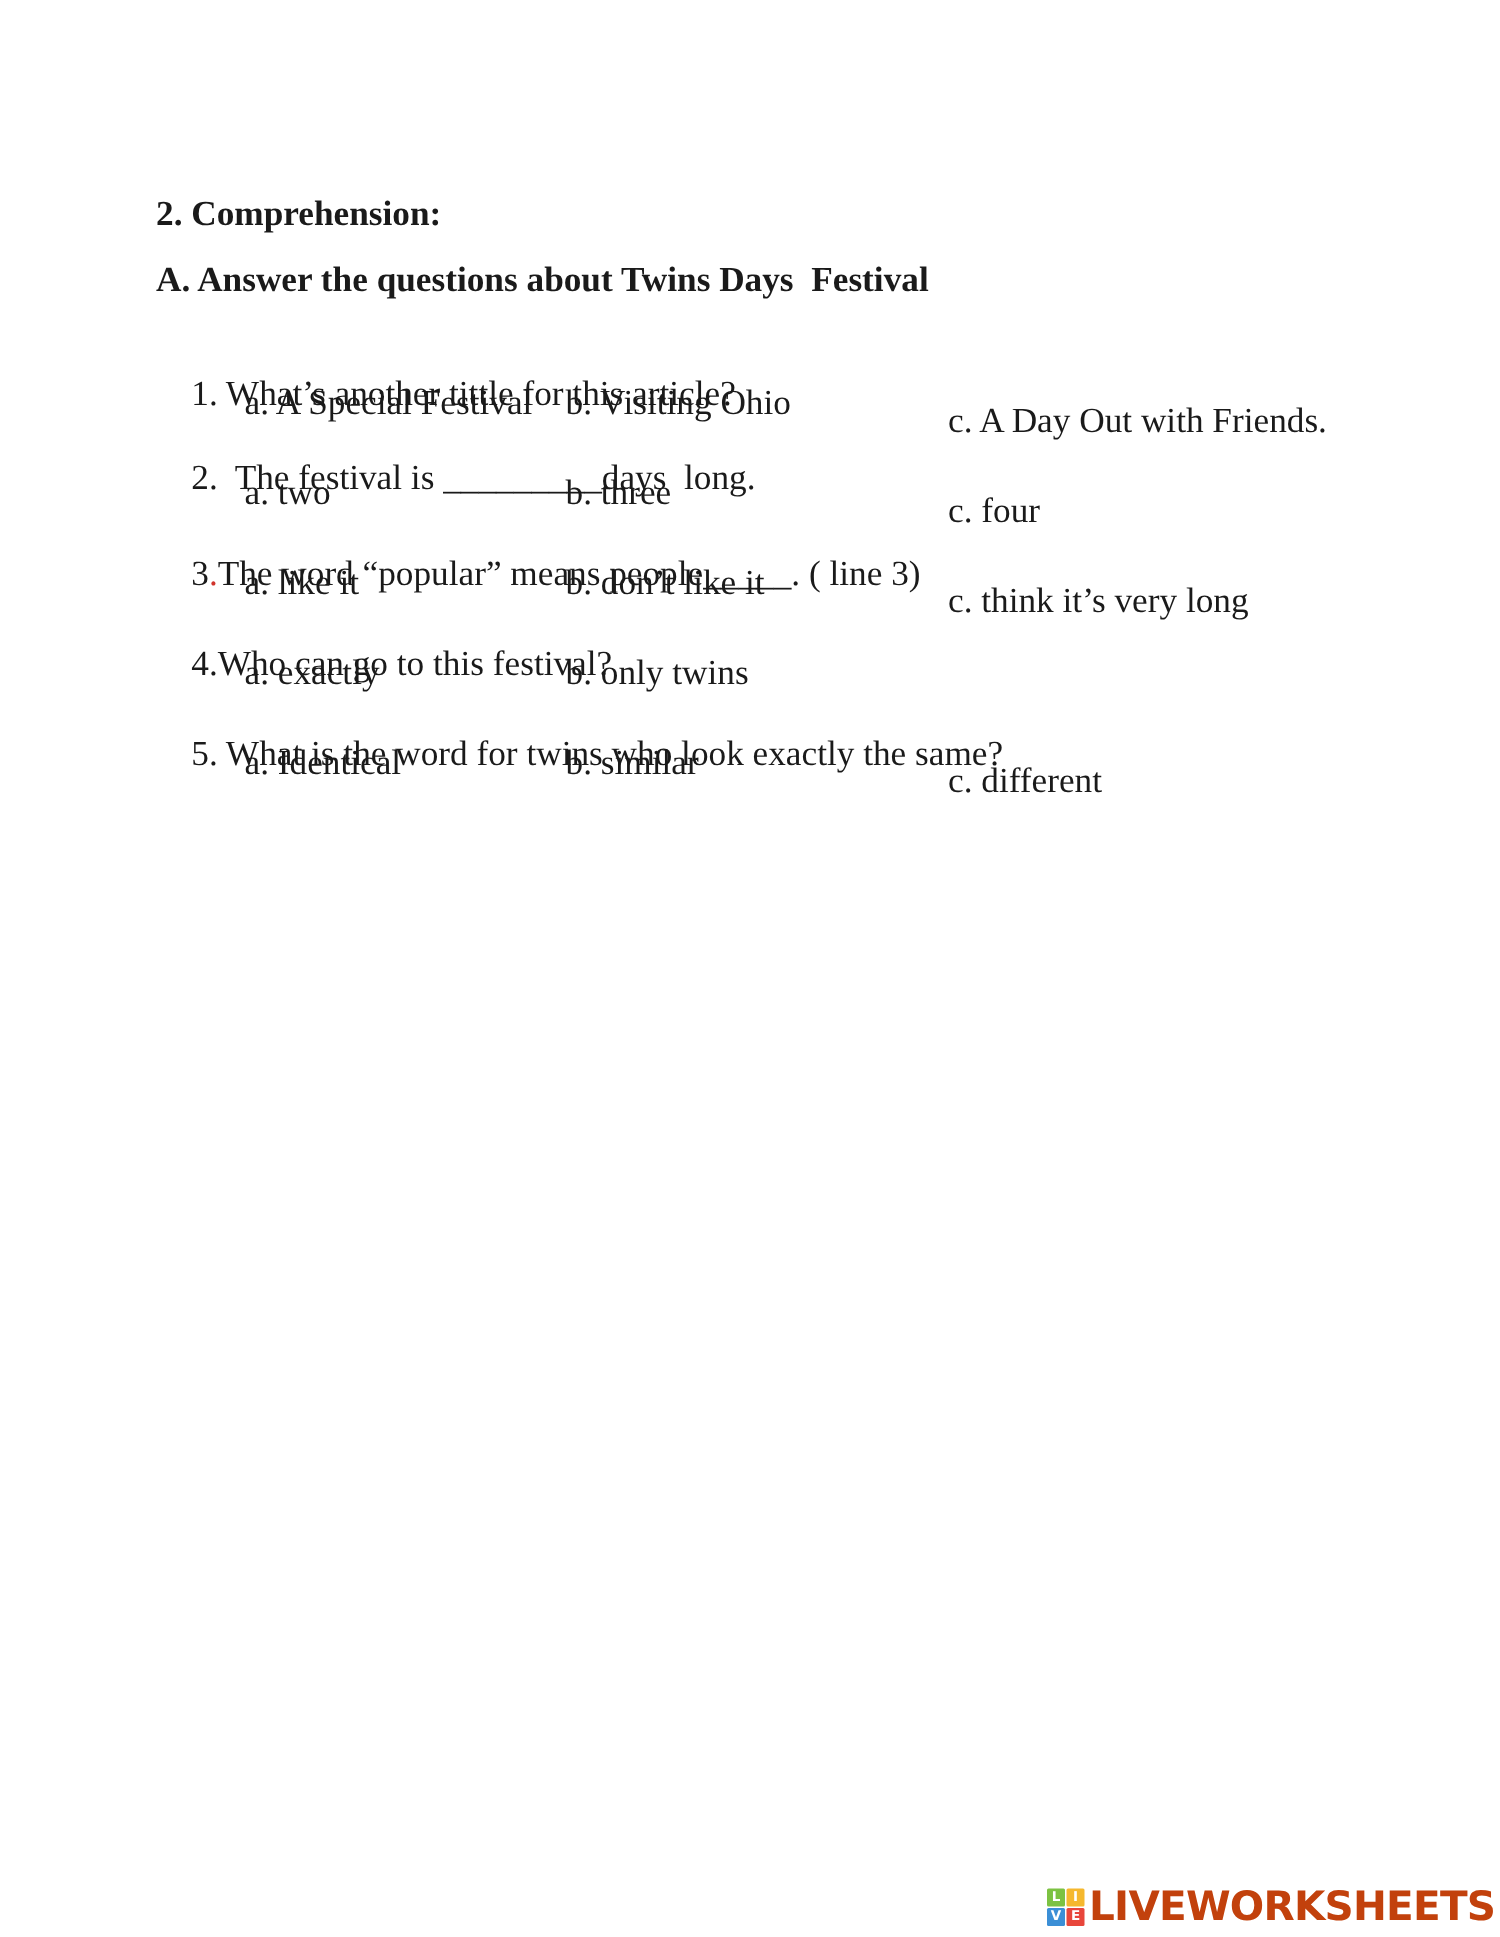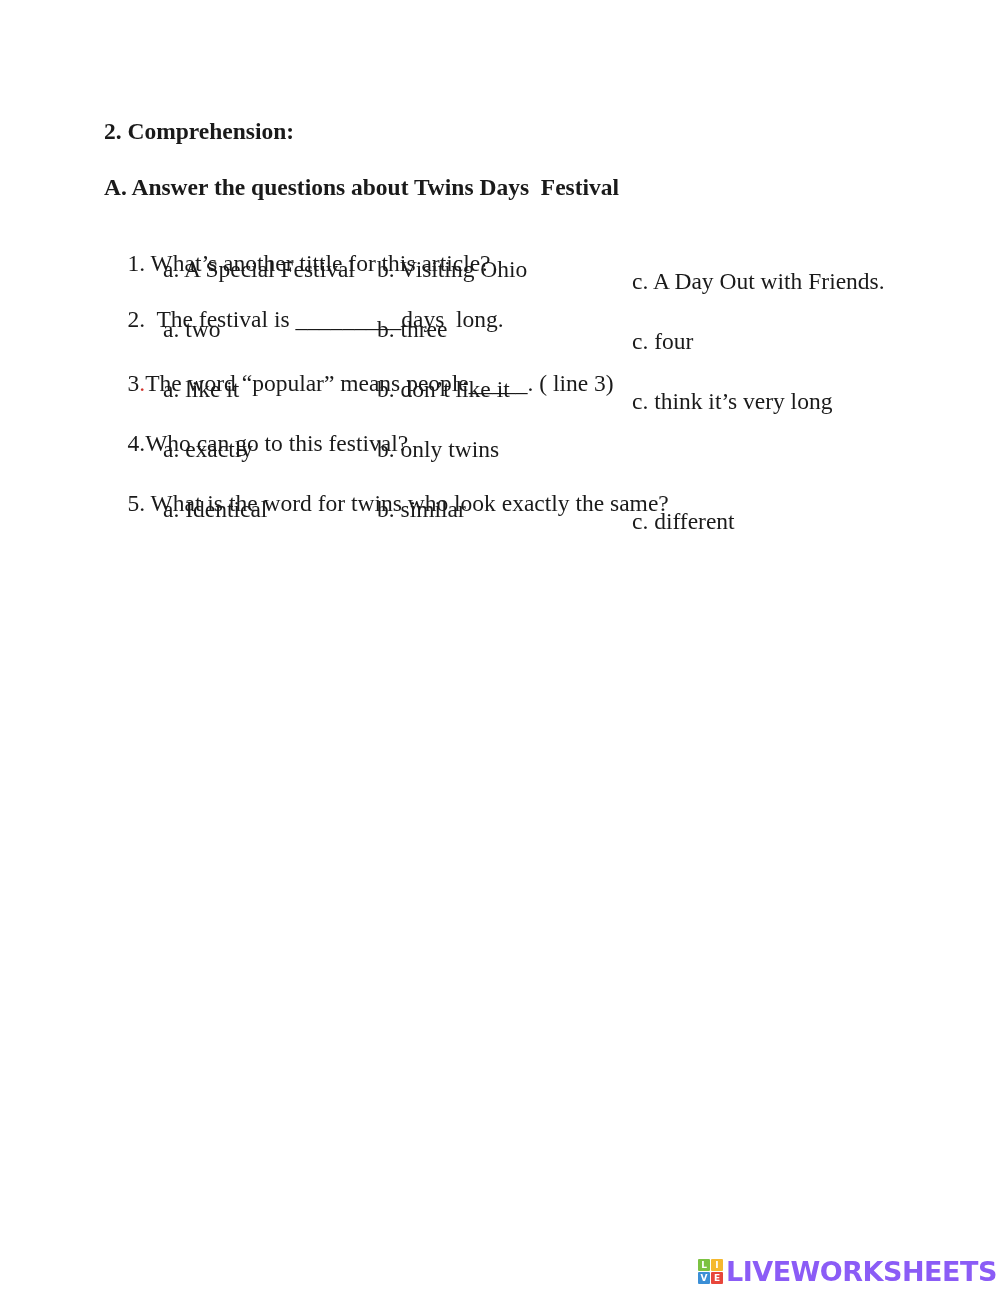--- a/index.html
+++ b/index.html
@@ -16,21 +16,21 @@
       color: #1a1a1a;
     }
     .heading {
       position: absolute;
       left: 104px;
       font-weight: bold;
       font-size: 23.5px;
       white-space: pre;
       line-height: 1;
     }
-    #section-title { top: 120px; }
+    #section-title { top: 132px; }
     #subsection-title { top: 176px; }
 
     .line {
       position: absolute;
       left: 104px;
       font-size: 23.5px;
       line-height: 1;
       white-space: pre;
     }
     .options {
@@ -139,16 +139,16 @@
     <span class="opt c">c. different</span>
   </div>
 
   <div class="logo">
     <div class="logo-grid">
       <span class="logo-cell" id="lc0" style="background: rgb(124, 194, 66);">L</span>
       <span class="logo-cell" id="lc1" style="background: rgb(245, 184, 46);">I</span>
       <span class="logo-cell" id="lc2" style="background: rgb(59, 143, 214);">V</span>
       <span class="logo-cell" id="lc3" style="background: rgb(232, 70, 59);">E</span>
     </div>
-    <span class="logo-text" id="logo-text" style="color: #8b5cf6;">LIVEWORKSHEETS</span>
+    <span class="logo-text" id="logo-text" style="color: #c2410c;">LIVEWORKSHEETS</span>
   </div>
 
 </div>
 
 </body></html>

